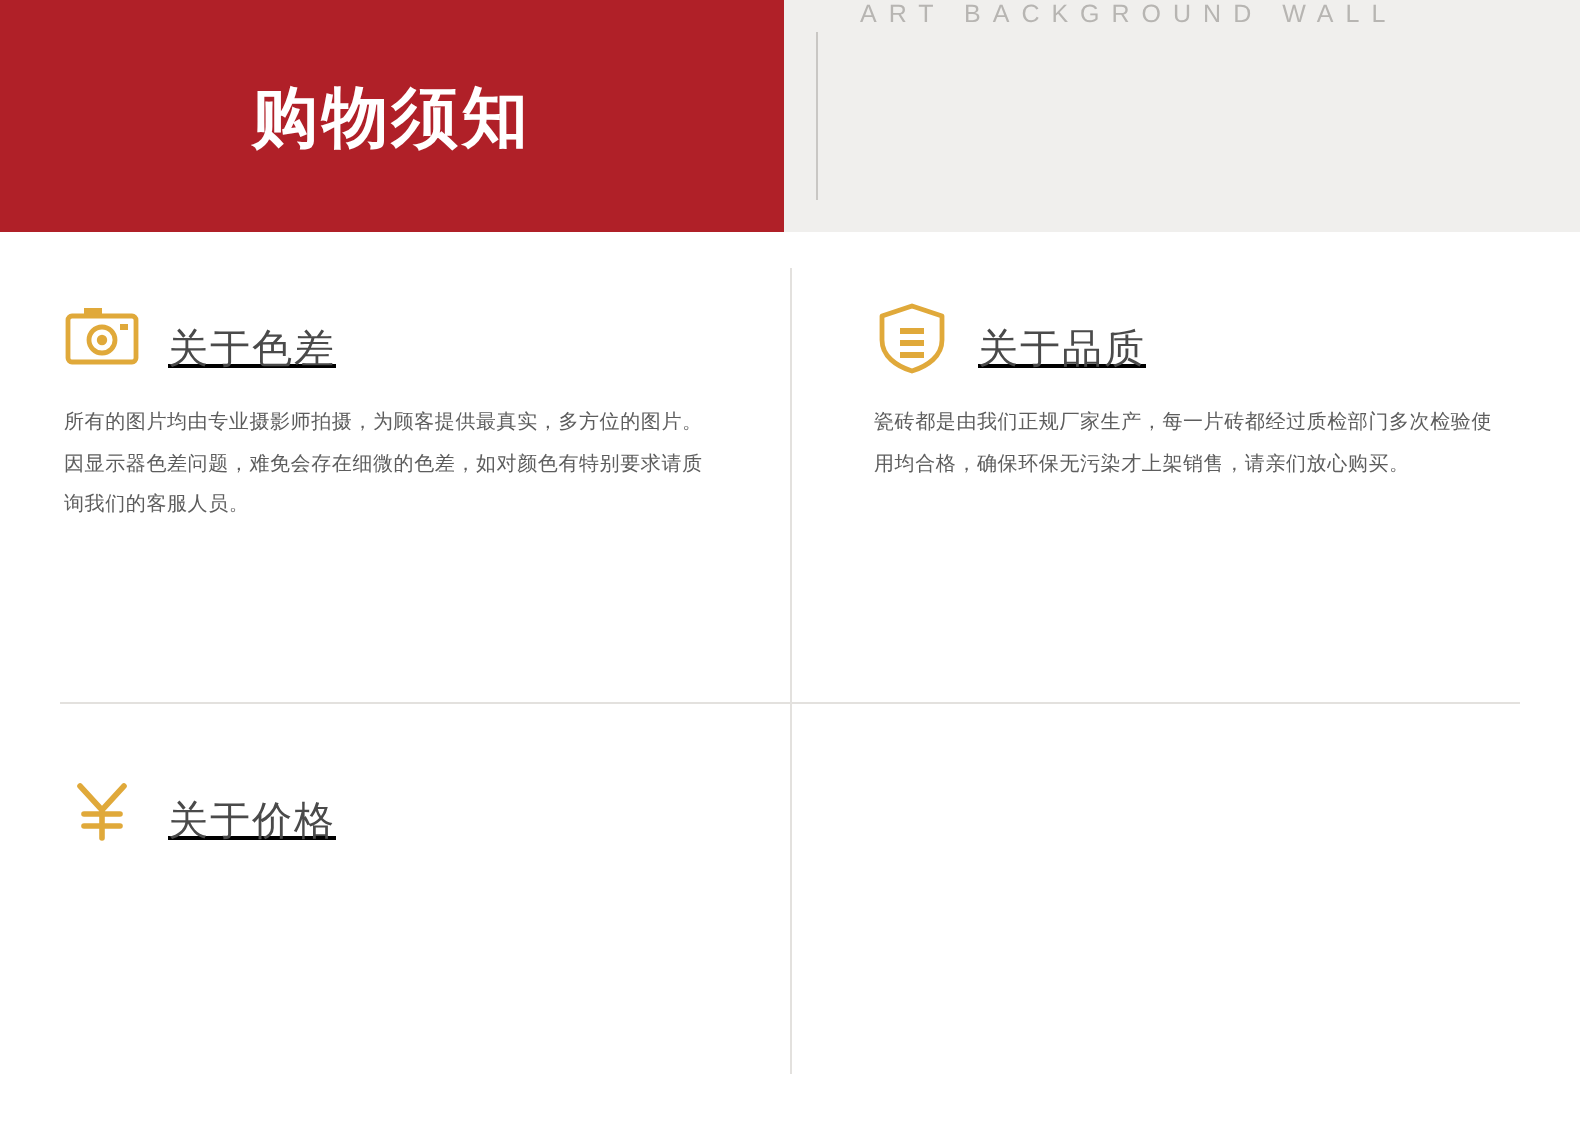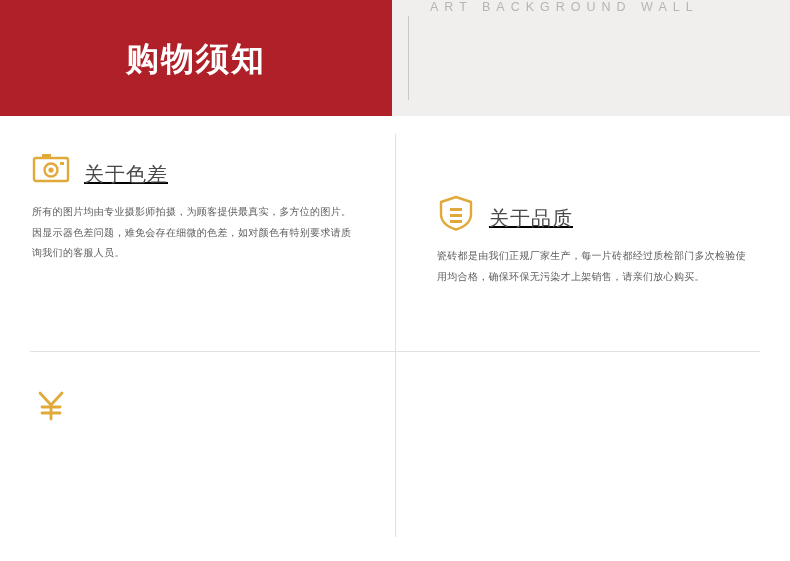--- a/index.html
+++ b/index.html
@@ -110,21 +110,20 @@
     height: 1px;
     background: #e3e1de;
   }
 
   .cell {
     box-sizing: border-box;
     padding: 28px 42px 10px 32px;
   }
   .cell.right {
     padding-left: 42px;
-    margin-top: 44px;
   }
 
   .cell-head {
     display: flex;
     align-items: flex-end;
     height: 44px;
     margin-bottom: 14px;
     text-decoration: underline;
   }
   .cell-icon {
@@ -202,17 +201,18 @@
     <div class="cell">
       <div class="cell-head">
         <div class="cell-icon">
           <svg width="38" height="38" viewBox="0 0 38 38">
             <path d="M8 7 L19 19 L30 7" fill="none" stroke="#e0a93a" stroke-width="2.8" stroke-linecap="round"></path>
             <path d="M19 19 V33" fill="none" stroke="#e0a93a" stroke-width="2.8" stroke-linecap="round"></path>
             <path d="M10 21 H28" fill="none" stroke="#e0a93a" stroke-width="2.8" stroke-linecap="round"></path>
             <path d="M10 27 H28" fill="none" stroke="#e0a93a" stroke-width="2.8" stroke-linecap="round"></path>
           </svg>
         </div>
+        <div class="cell-title">关于价格</div>
       </div>
     </div>
 
   </div>
 </div>
 
 </body></html>

